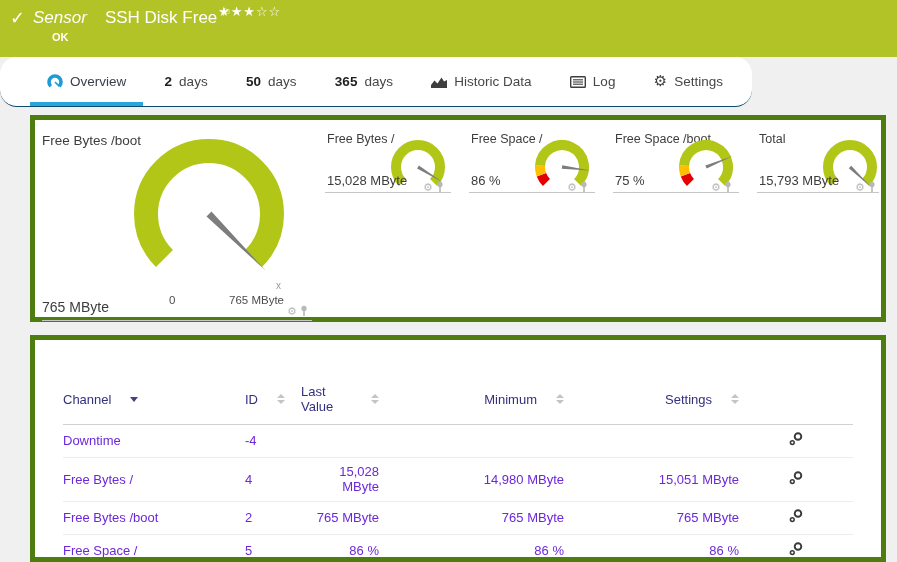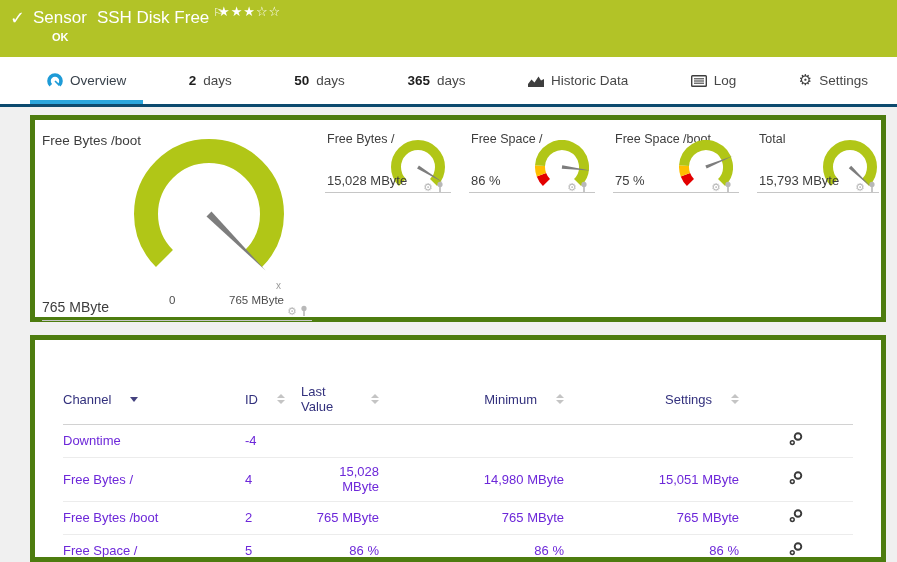--- a/index.html
+++ b/index.html
@@ -3,27 +3,27 @@
 <meta charset="utf-8">
 <style>
   * { margin:0; padding:0; box-sizing:border-box; }
   html,body { width:897px; height:562px; }
   body { position:relative; background:#f0f0f0; font-family:"Liberation Sans", sans-serif; overflow:hidden; }
 
   
   .topbar { position:absolute; left:0; top:0; width:897px; height:57px; background:#b2c327; color:#fff; }
   .topbar .check { position:absolute; left:10px; top:7px; font-size:18px; font-weight:bold; font-family:"DejaVu Sans",sans-serif; }
   .title-row { position:absolute; left:33px; top:6px; font-size:17px; white-space:nowrap; }
-  .title-prefix { margin-right:10px; }
+  .title-prefix { font-style:italic; margin-right:18px; }
   .flag-icon { font-size:11px; vertical-align:super; margin-left:4px; font-family:"DejaVu Sans",sans-serif; cursor:pointer; }
   .stars { position:absolute; left:218px; top:4px; font-size:13px; letter-spacing:1px; font-family:"DejaVu Sans",sans-serif; cursor:pointer; }
   .ok-label { position:absolute; left:52px; top:31px; font-size:11px; font-weight:bold; }
 
   
-  .tabbar { position:absolute; left:0; top:57px; width:897px; height:50px; background:#fff; border-bottom:3px solid #0c4a6e; display:flex; justify-content:space-between; align-items:stretch; padding:0 12px 0 30px; }
+  .tabbar { position:absolute; left:0; top:57px; width:752px; height:50px; background:#fff; border-bottom:1px solid #0c4a6e; display:flex; justify-content:space-between; align-items:stretch; padding:0 12px 0 30px;border-radius:17px; }
   .tab { position:relative; display:flex; align-items:center; gap:7px; padding:0 17px; font-size:13.5px; color:#474747; cursor:pointer; white-space:nowrap; }
   .tab .tab-num { font-weight:bold; color:#1e1e1e; }
   .tab.active { color:#39424c; }
   .tab.active::after { content:""; position:absolute; left:0; right:0; bottom:0; height:4px; background:#2aa5dc; }
   .tab-ico { display:inline-flex; align-items:center; }
   .gear-glyph { font-family:"DejaVu Sans",sans-serif; font-size:15px; color:#3f3f3f; line-height:1; }
 
   
   .panel { position:absolute; background:#fff; border:5px solid #4d7c0f; }
   .panel-gauges { left:30px; top:115px; width:856px; height:207px; }

